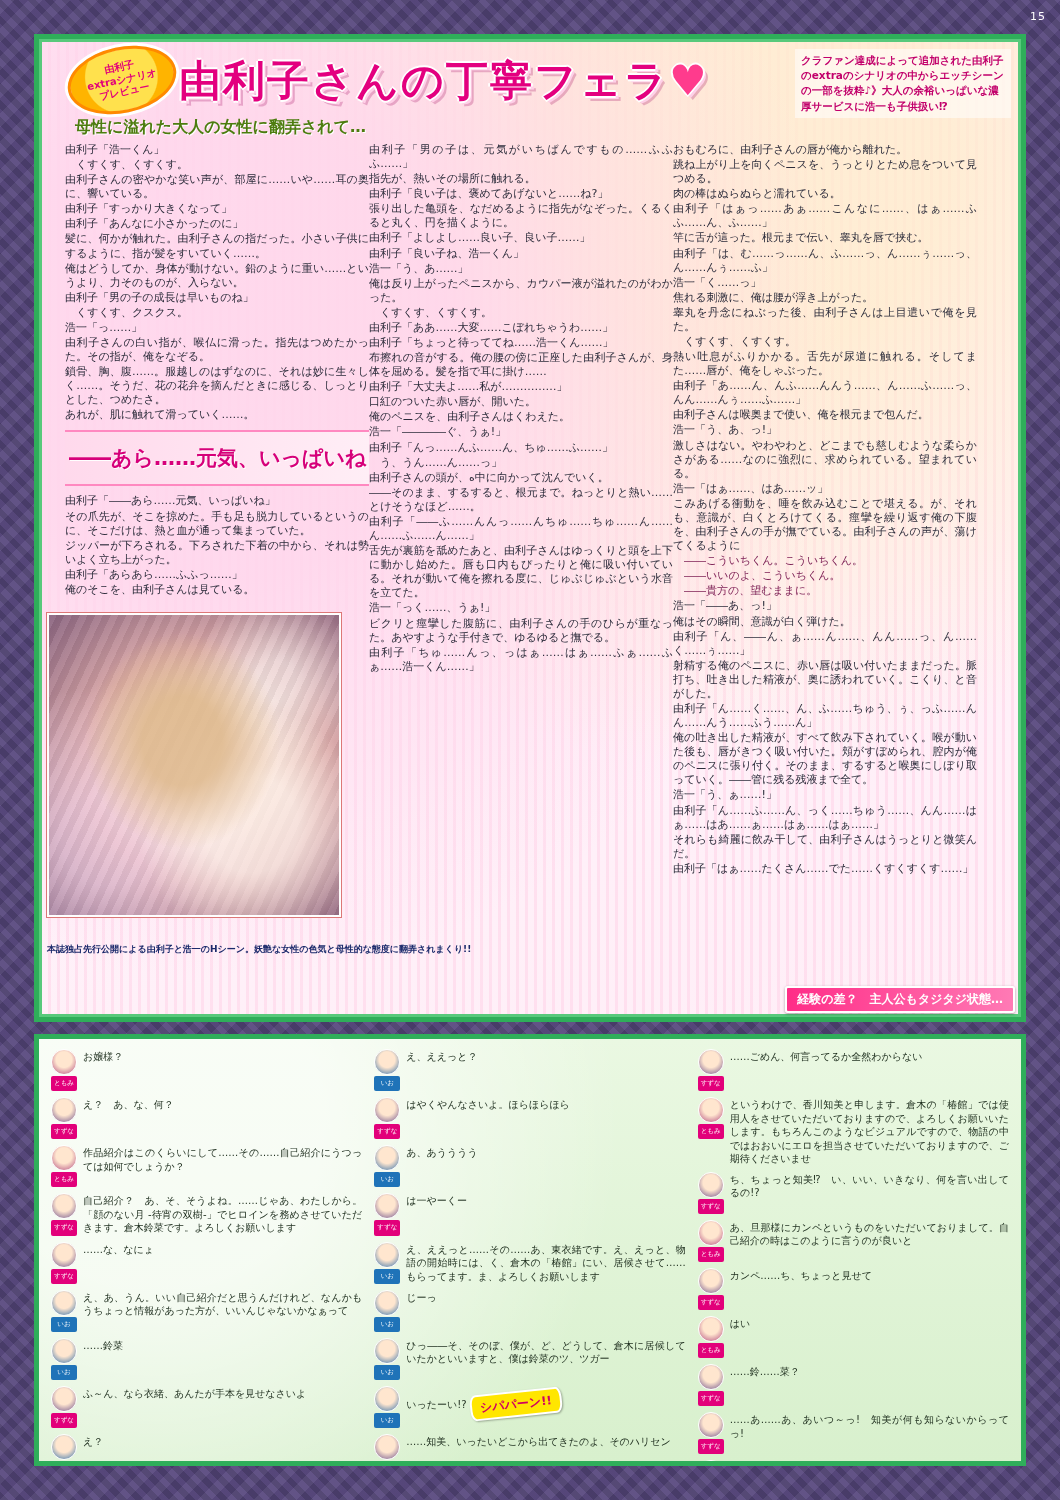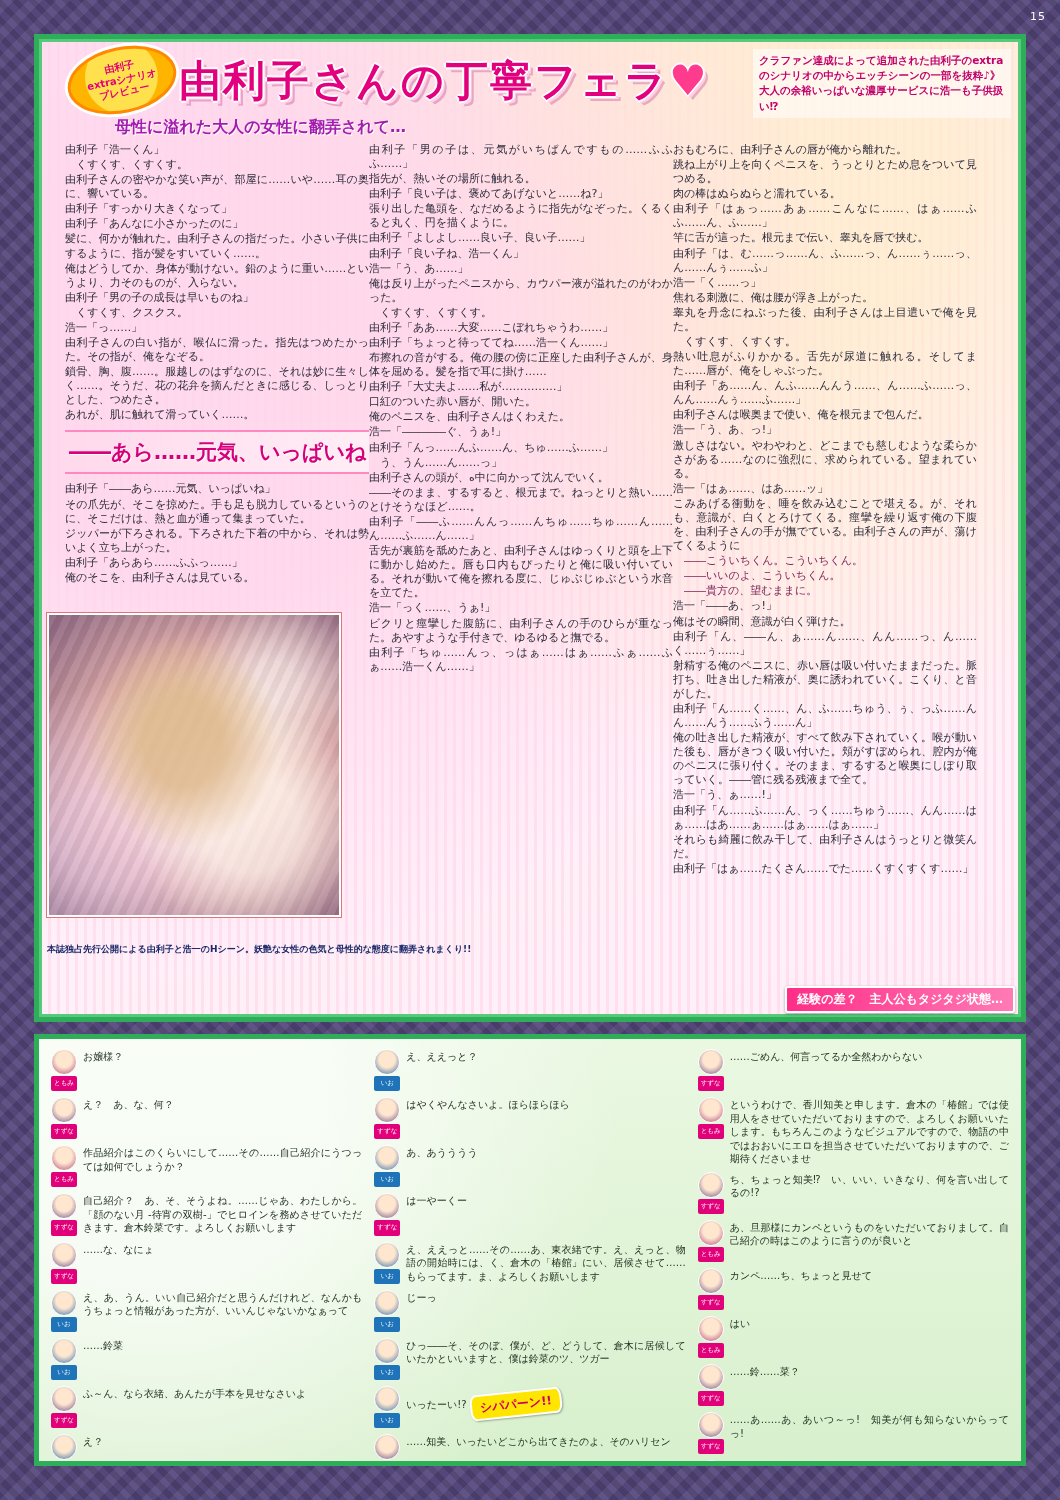--- a/index.html
+++ b/index.html
@@ -71,34 +71,33 @@
     -webkit-text-stroke:0px;
     text-shadow:
       2px 0 0 #fff,-2px 0 0 #fff,0 2px 0 #fff,0 -2px 0 #fff,
       3px 3px 0 #ffd0e8, 5px 5px 0 rgba(160,0,90,.25);
     letter-spacing:2px;
     z-index:8;
     white-space:nowrap;
   }
   .title .heart{color:#ff3b8d;}
   .blurb{
-    position:absolute;right:10px;top:10px;width:258px;
+    position:absolute;right:10px;top:10px;width:216px;
     background:rgba(255,255,255,.55);
     color:#c2006b;font-size:10.5px;line-height:1.45;
     padding:4px 6px;box-sizing:border-box;
     font-weight:bold;
     z-index:8;
     margin-left:36px;
   }
   .subtitle{
     position:absolute;left:36px;top:78px;
-    font-size:16px;font-weight:bold;color:#a21caf;
+    font-size:16px;font-weight:bold;color:#4d7c0f;
     text-shadow:1px 1px 0 #fff;
     z-index:8;
-    margin-left:40px;
   }
   
   .cols{
     position:absolute;left:26px;top:104px;width:944px;height:868px;
     display:flex;
     z-index:7;
   }
   .col{width:304px;position:relative;}
   .col p{
     margin:0 0 1px 0;
@@ -106,21 +105,21 @@
     font-family:"DejaVu Sans","Liberation Sans",sans-serif;
     text-align:justify;
   }
   .col p.sp{color:#7a1c52;}
   
   .pullquote{
     margin:8px 0 8px 0;
     background:linear-gradient(90deg,#ffd9ec,#ffeef6);
     border-top:2px solid #ff88c0;
     border-bottom:2px solid #ff88c0;
-    padding:6px 4px;
+    padding:12px 4px;
     text-align:center;
   }
   .pullquote span{
     font-size:21px;font-weight:bold;color:#d6007a;
     text-shadow:1px 1px 0 #fff;
     white-space:nowrap;
   }
   
   .shot{
     position:absolute;left:8px;top:574px;width:290px;height:300px;

